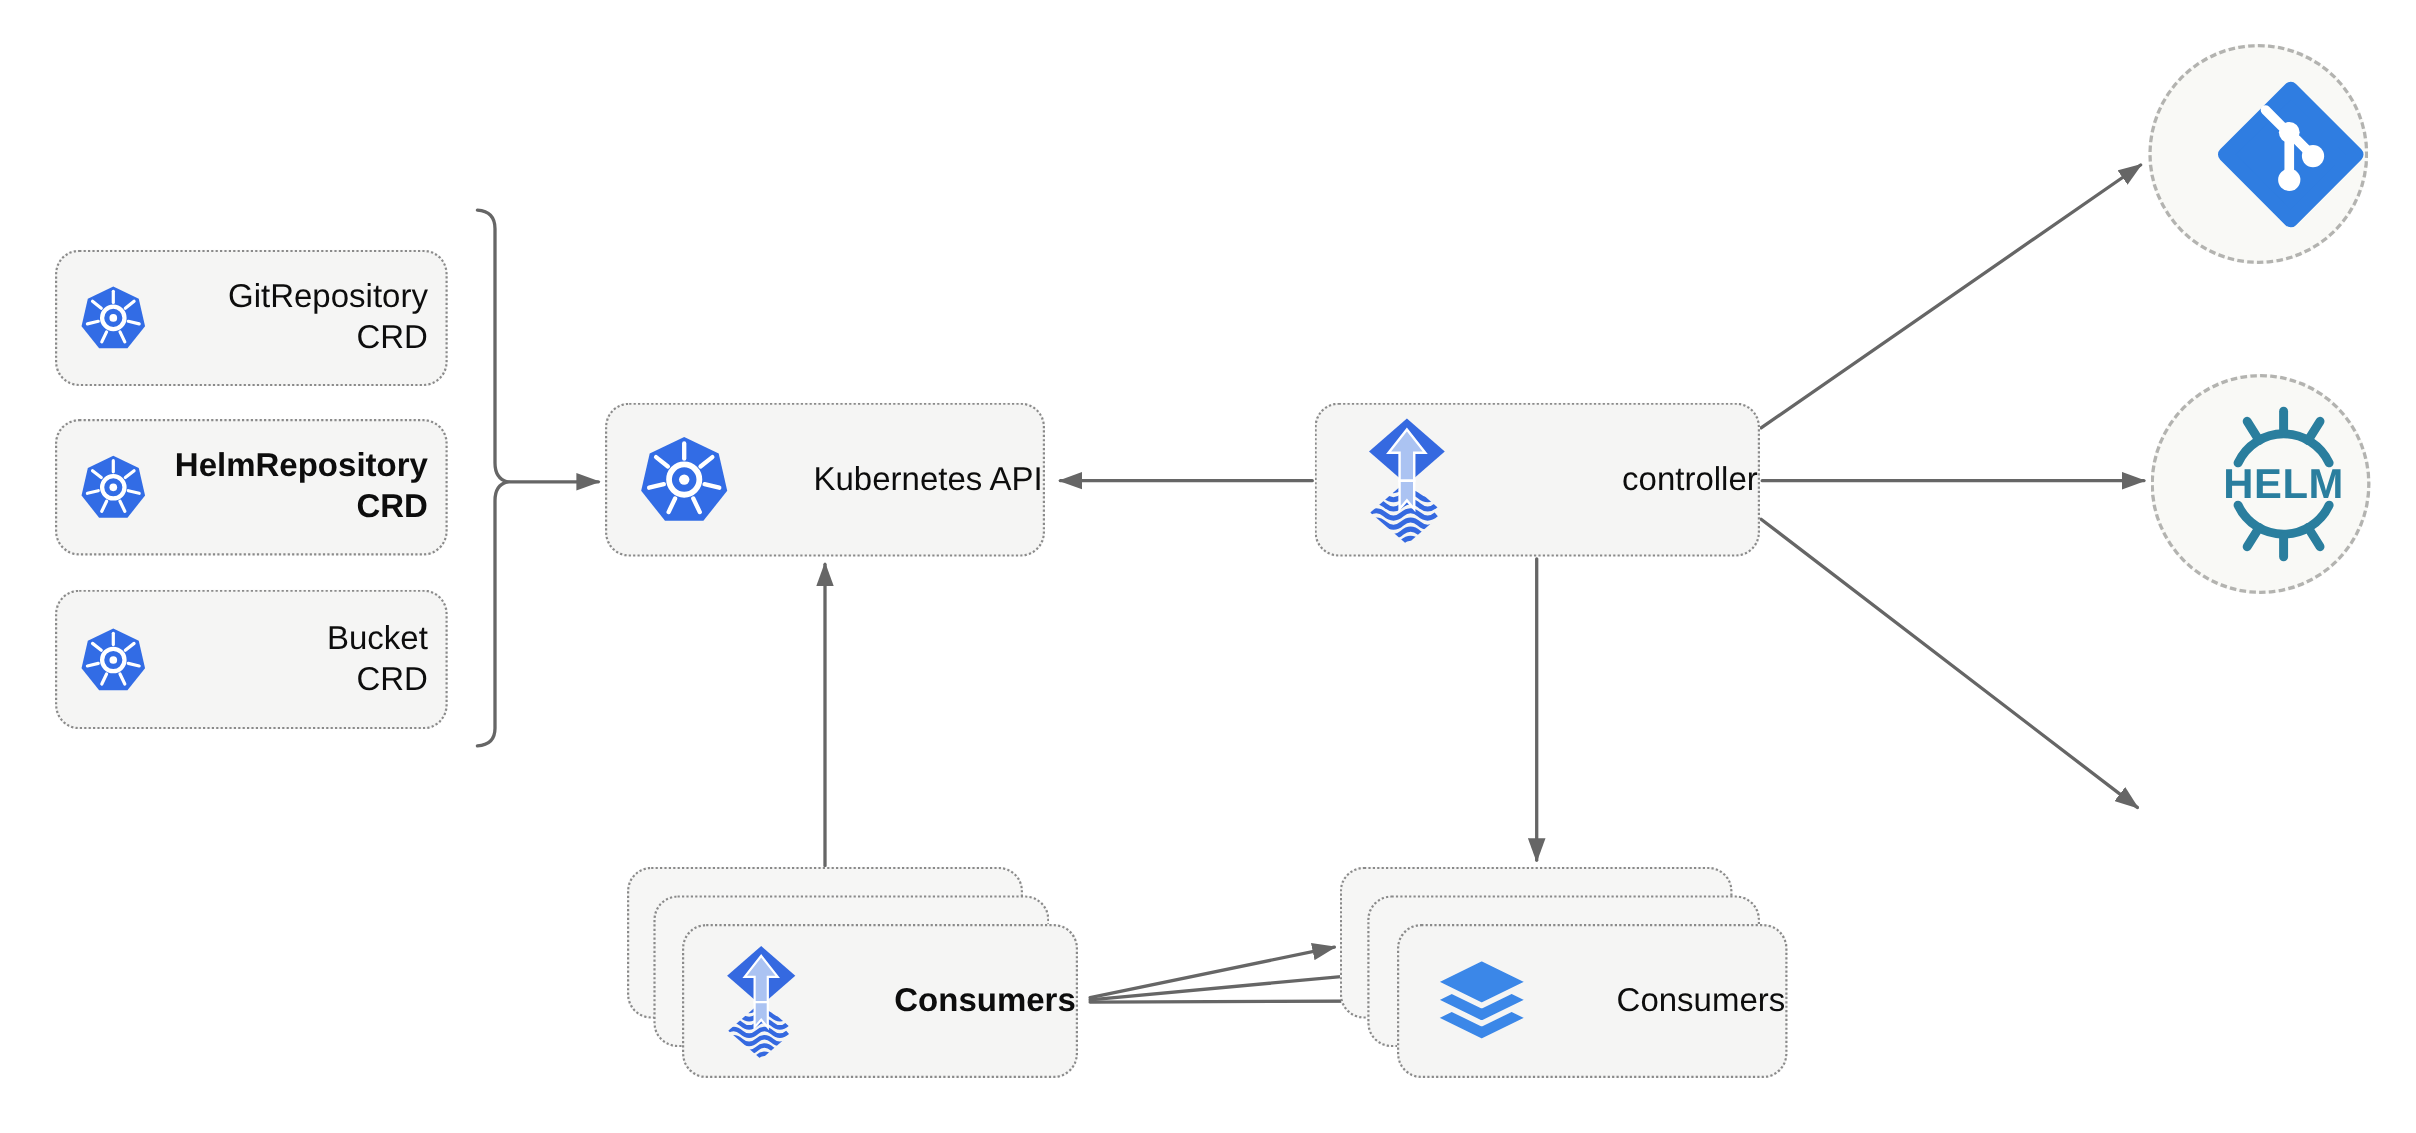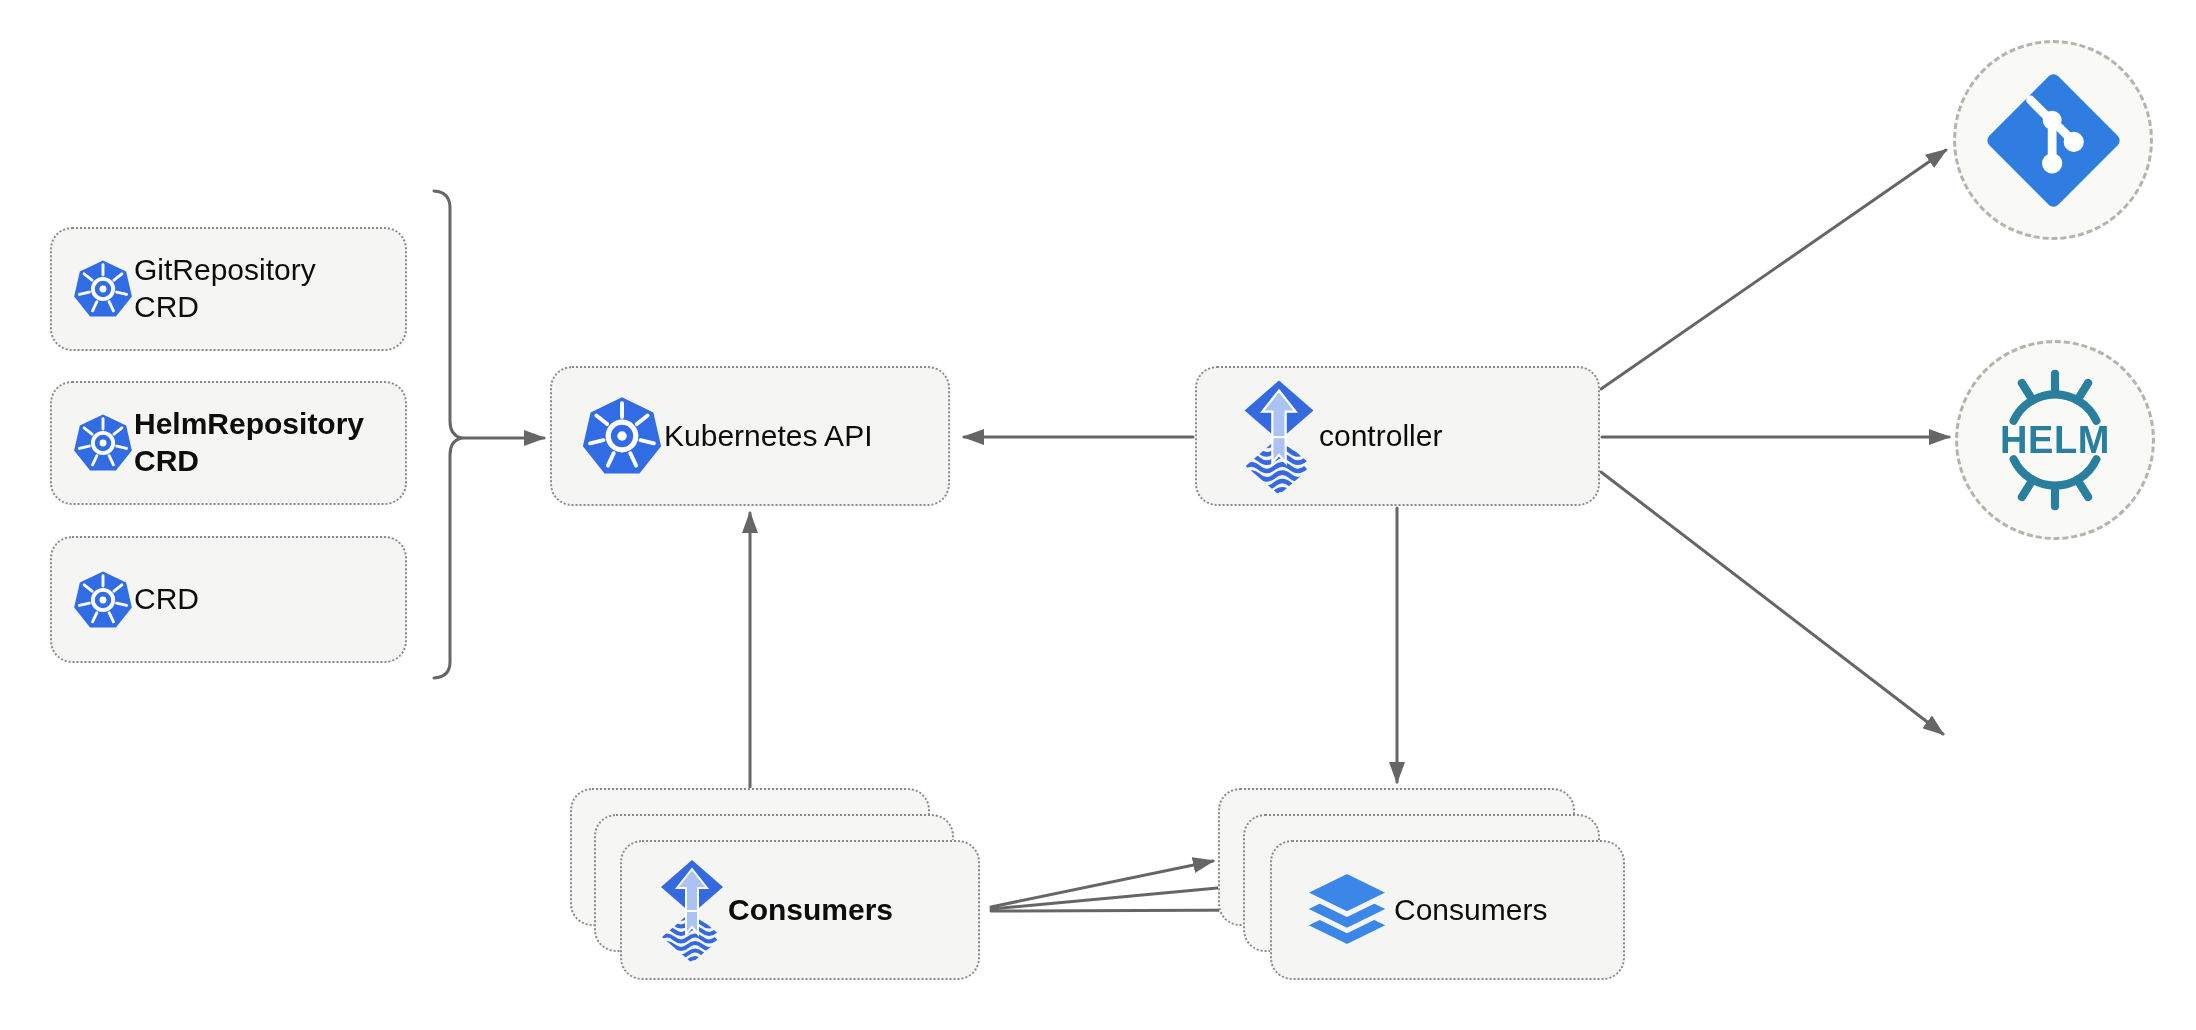--- a/index.html
+++ b/index.html
@@ -12,27 +12,27 @@
   .node {
     position:absolute; box-sizing:border-box;
     background:#f5f5f4; border:2.5px dotted #8a8a8a; border-radius:22px;
     display:flex; align-items:center; z-index:2;
   }
   .stack-ghost {
     position:absolute; box-sizing:border-box;
     background:#f6f6f5; border:2.5px dotted #8a8a8a; border-radius:22px;
   }
   .label {
-    color:#0d0d0d; font-size:30px; line-height:1.22; text-align:left;
+    color:#0d0d0d; font-size:30px; line-height:1.22; text-align:right;
     flex:1 1 auto;
   }
   .circle {
     position:absolute; box-sizing:border-box; width:200px; height:200px;
     border-radius:50%; border:3px dashed #b3b3b0; background:#f9f9f6;
-    display:flex; align-items:center; justify-content:center; z-index:2;
+    display:flex; align-items:center; justify-content:flex-end; z-index:2;
   }
   .icon { flex:0 0 auto; display:block; }
   .crd-box { padding:0 16px 0 20px; }
   .api-box { padding-left:28px; }
   .src-box { padding-left:42px; }
   .consumers-box { padding-left:34px;font-weight:bold; }
   .artifacts-box { padding-left:28px; }
 </style>
 </head>
 <body>
@@ -115,20 +115,21 @@
       <div>HelmRepository</div>
       <div>CRD</div>
     </div>
   </div>
 
   <div class="node crd-box" style="left:50px; top:536px; width:357px; height:127px;">
     <svg class="icon" viewBox="0 0 64 64" width="62" height="62">
         <use href="#k8s-logo"></use>
       </svg>
     <div class="label">
+      <div>Bucket</div>
       <div>CRD</div>
     </div>
   </div>
 
   <div class="node api-box" style="left:550px; top:366px; width:400px; height:140px;">
     <svg class="icon" viewBox="0 0 64 64" width="84" height="84">
         <use href="#k8s-logo"></use>
       </svg>
     <div class="label">Kubernetes API</div>
   </div>

